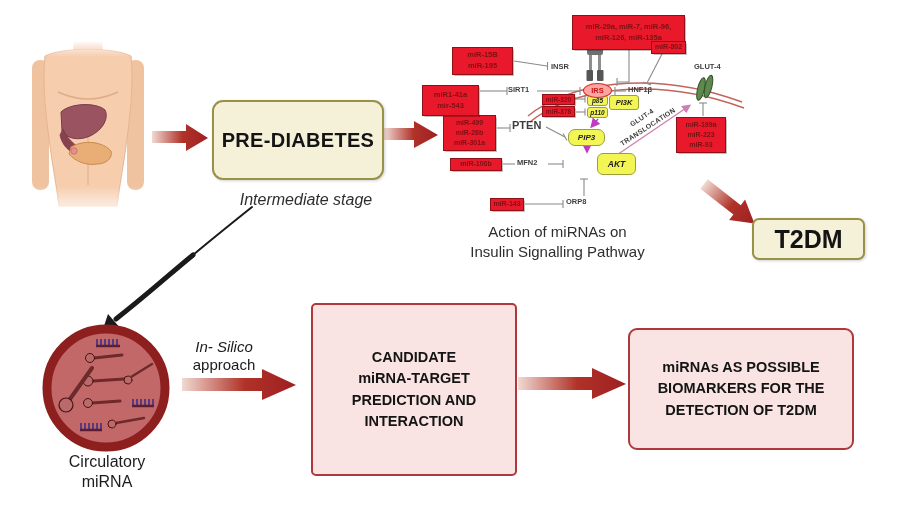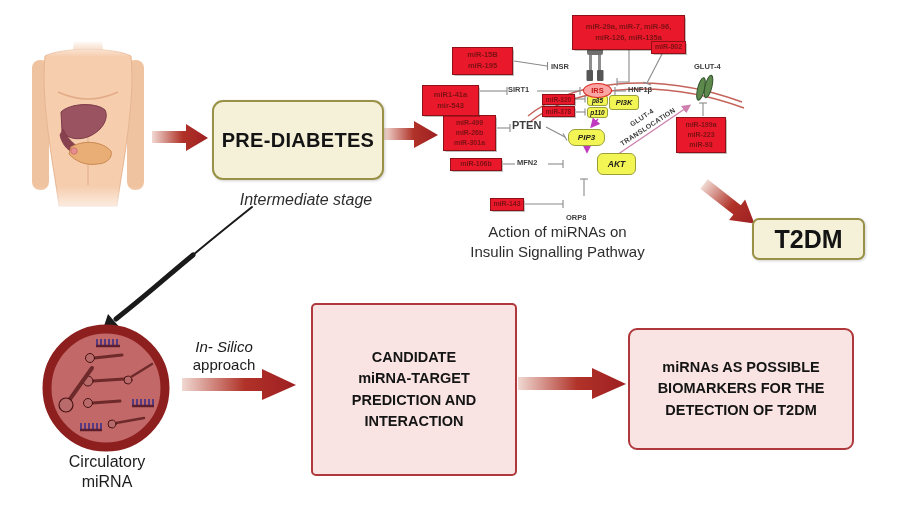--- a/index.html
+++ b/index.html
@@ -228,21 +228,21 @@
   <div class="redbox" style="left:490px; top:198px; width:34px; height:13px; font-size:7px;">miR-143</div>
   <div class="redbox pre" style="left:676px; top:117px; width:50px; height:36px; font-size:7px;">miR-199a
 miR-223
 miR-93</div>
 
   <div class="gene" style="left:551px; top:63px; width:34px; font-size:7.5px;">INSR</div>
   <div class="gene" style="left:508px; top:86px; width:34px; font-size:7.5px;">SIRT1</div>
   <div class="gene" style="left:628px; top:86px; width:34px; font-size:7.5px;">HNF1β</div>
   <div class="gene" style="left:512px; top:119px; width:34px; font-size:11px;">PTEN</div>
   <div class="gene" style="left:517px; top:159px; width:34px; font-size:7.5px;">MFN2</div>
-  <div class="gene" style="left:566px; top:198px; width:34px; font-size:7.5px;margin-top:16px;">ORP8</div>
+  <div class="gene" style="left:566px; top:198px; width:34px; font-size:7.5px;">ORP8</div>
   <div class="gene" style="left:694px; top:63px; width:37px; font-size:7.5px;">GLUT-4</div>
 
   <div style="position:absolute; left:583px; top:83px; width:29px; height:15px; background:#fca5a5;
               border:1.5px solid #d7281e; border-radius:50%; color:#c41414; font-weight:bold;
               font-size:7.5px; display:flex; align-items:center; justify-content:center; z-index:4;">IRS</div>
   <div class="ynode" style="left:587px; top:95px; width:21px; height:11px; font-size:6.5px;">p85</div>
   <div class="ynode" style="left:587px; top:107px; width:21px; height:11px; font-size:6.5px;">p110</div>
   <div class="ynode" style="left:609px; top:95px; width:30px; height:15px; font-size:7.5px;">PI3K</div>
   <div class="ynode" style="left:568px; top:129px; width:37px; height:17px; font-size:8px; border-radius:7px;text-align:center;">PIP3</div>
   <div class="ynode" style="left:597px; top:153px; width:39px; height:22px; font-size:8.5px; border-radius:6px;">AKT</div>

